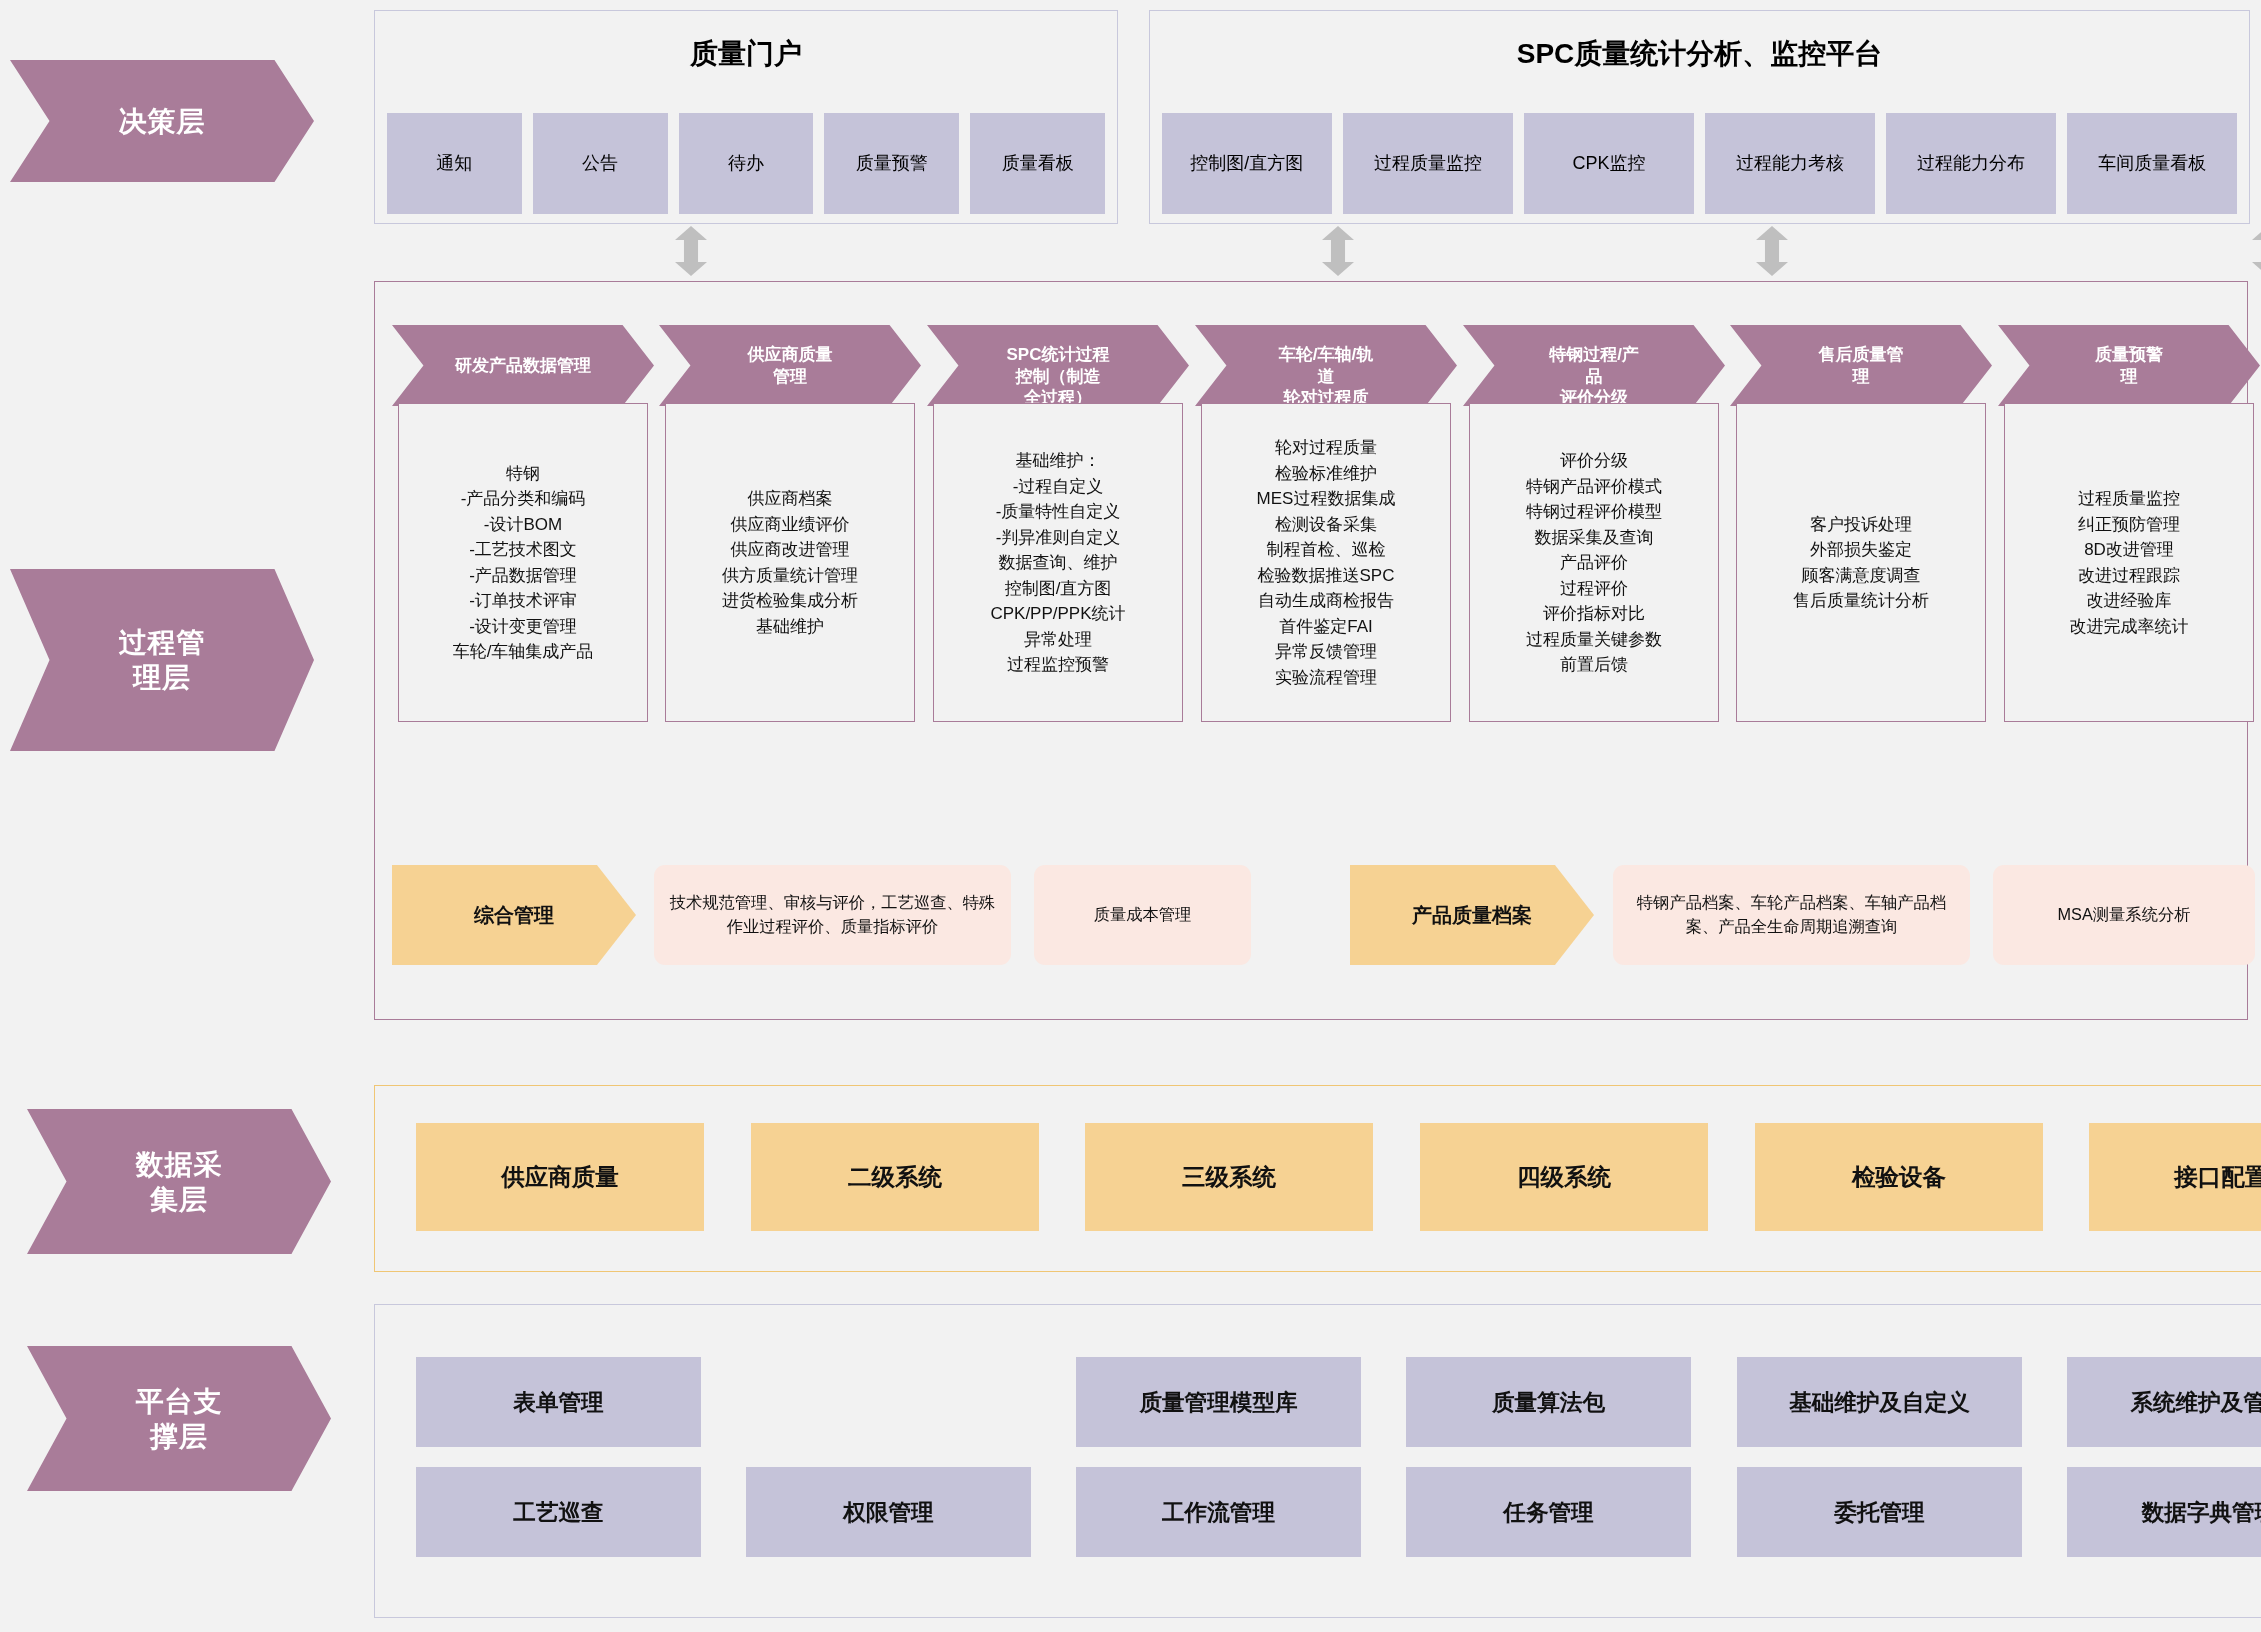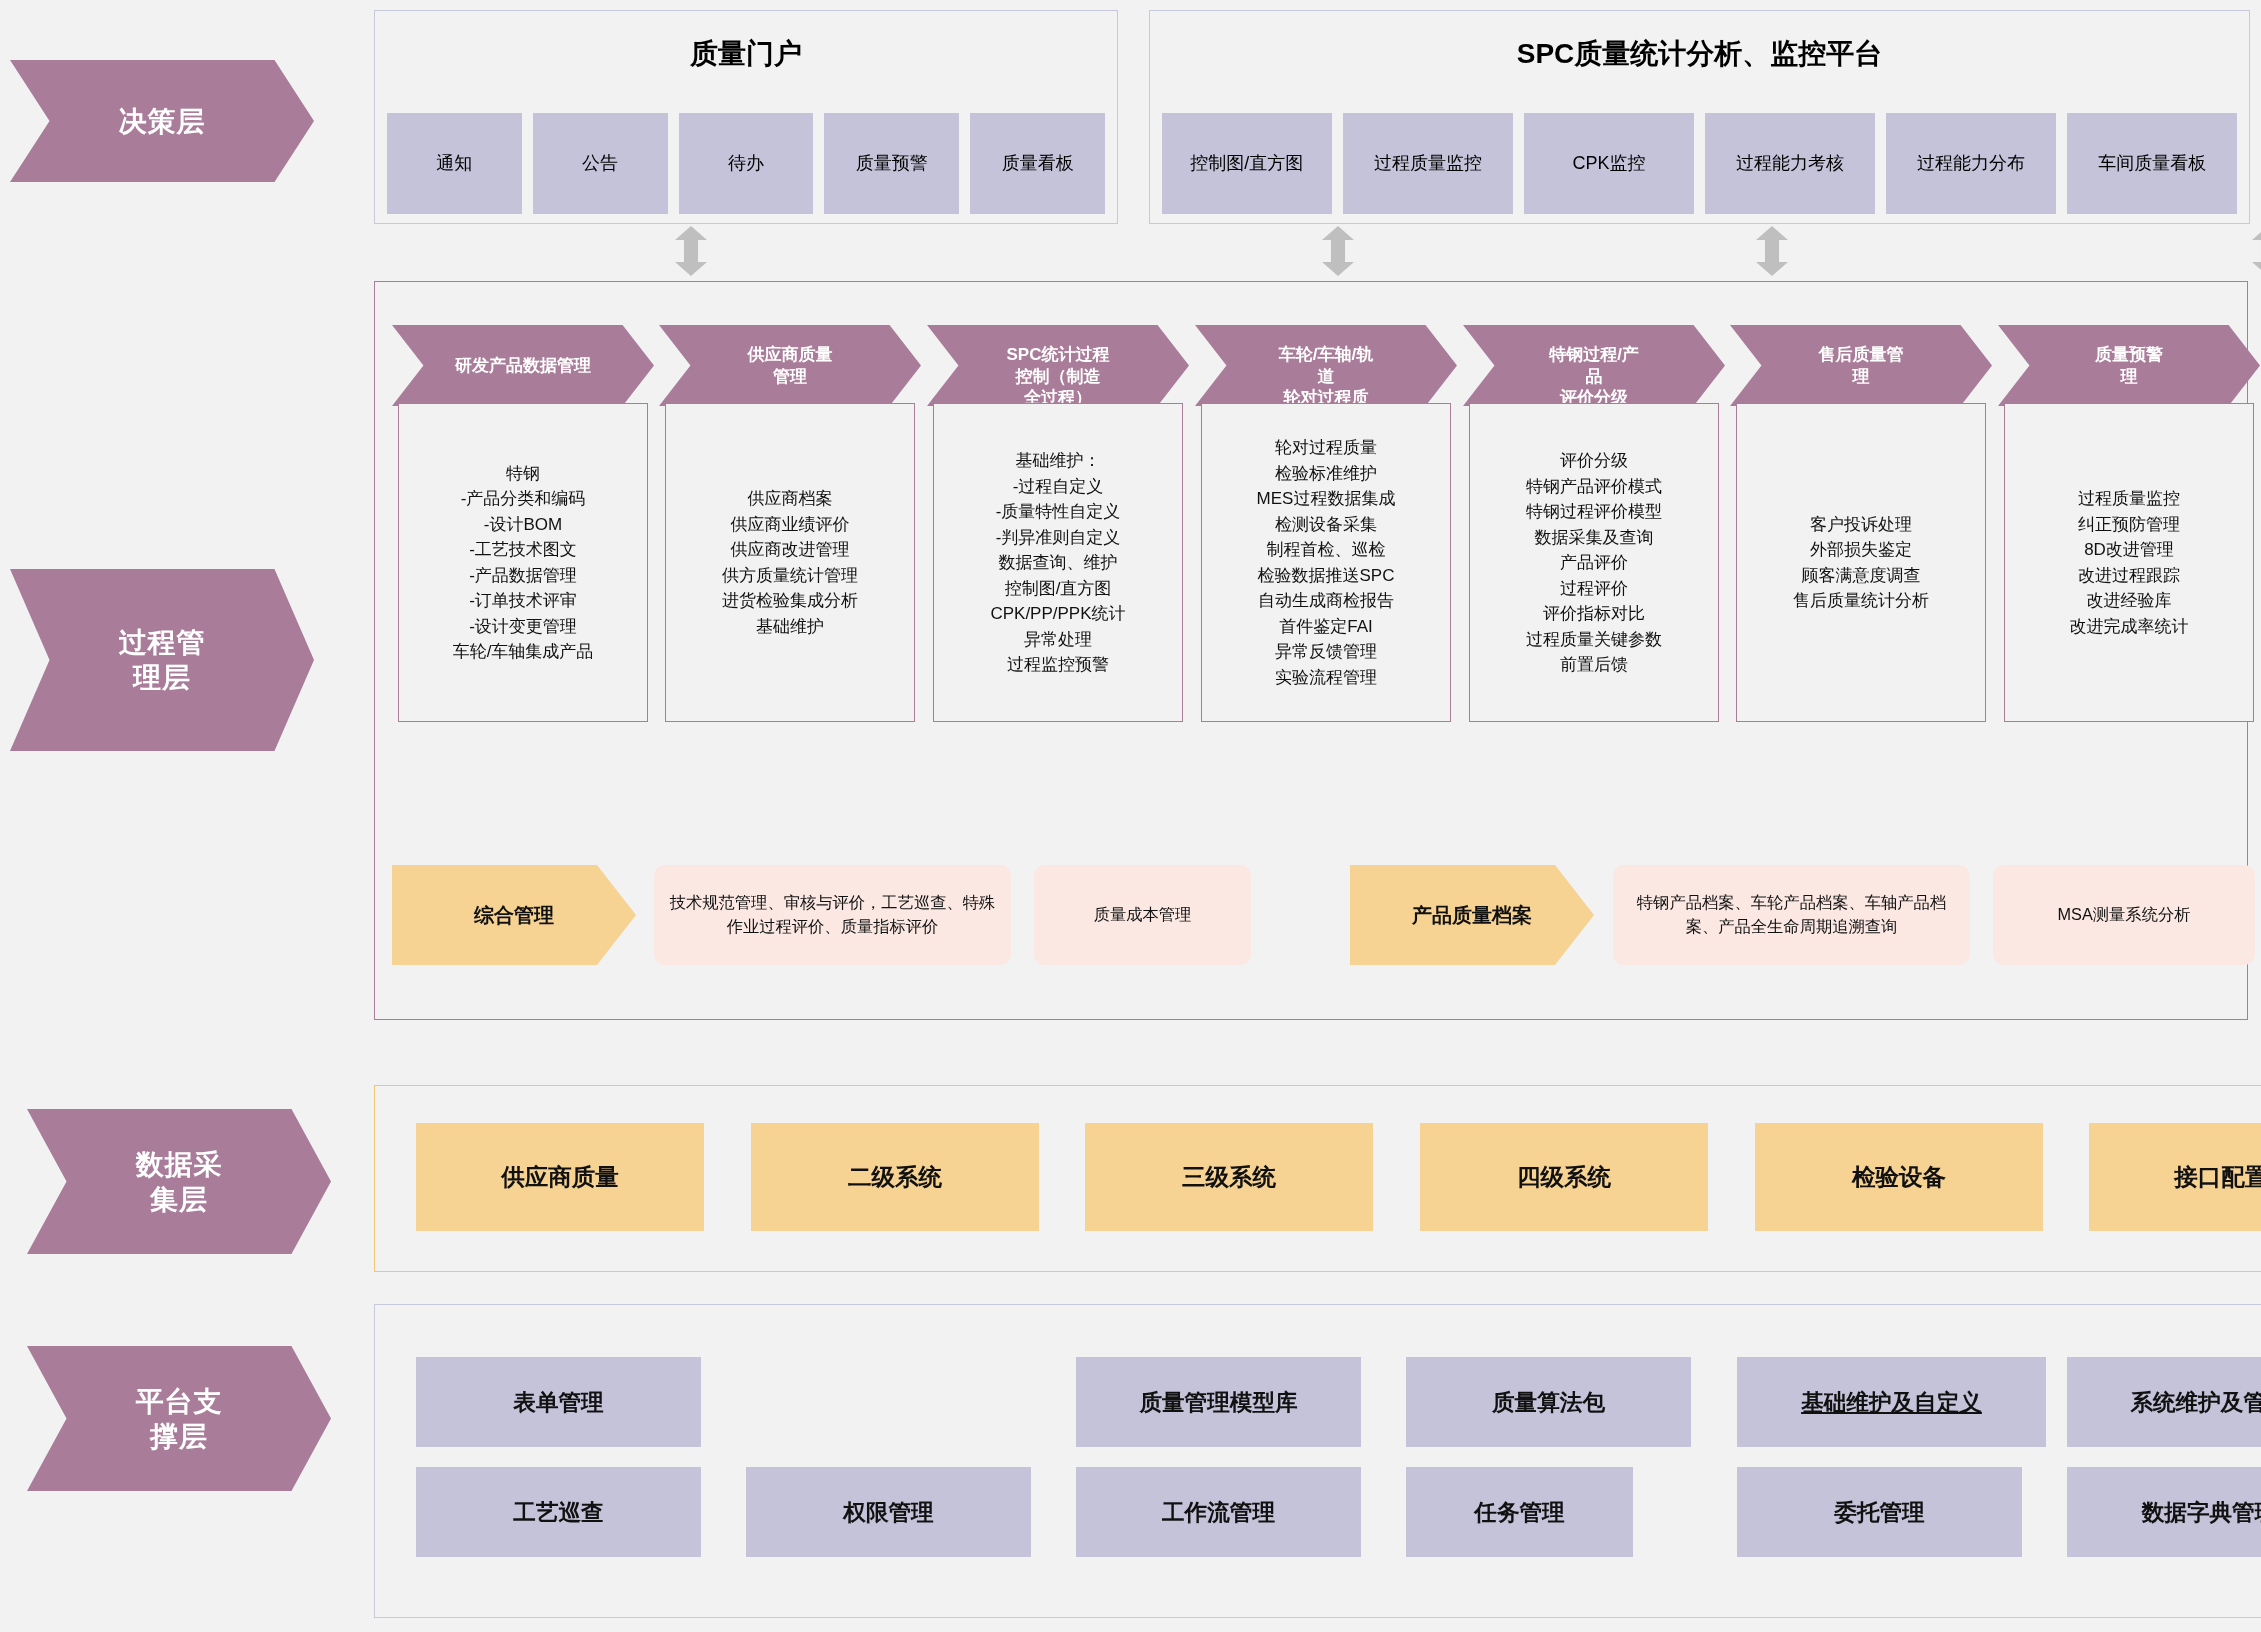--- a/index.html
+++ b/index.html
@@ -323,24 +323,24 @@
   <div class="collect-card" style="left:1085px;width:288px;">三级系统</div>
   <div class="collect-card" style="left:1420px;width:288px;">四级系统</div>
   <div class="collect-card" style="left:1755px;width:288px;">检验设备</div>
   <div class="collect-card" style="left:2089px;width:288px;">接口配置器</div>
 
   <div id="platform-frame"></div>
 
   <div class="plat-card" style="left:416px;top:1357px;width:285px;">表单管理</div>
   <div class="plat-card" style="left:1076px;top:1357px;width:285px;">质量管理模型库</div>
   <div class="plat-card" style="left:1406px;top:1357px;width:285px;">质量算法包</div>
-  <div class="plat-card" style="left:1737px;top:1357px;width:309px;text-decoration:underline;">基础维护及自定义</div>
+  <div class="plat-card" style="left:1737px;top:1357px;width:285px;">基础维护及自定义</div>
   <div class="plat-card" style="left:2067px;top:1357px;width:285px;">系统维护及管理</div>
 
   <div class="plat-card" style="left:416px;top:1467px;width:285px;">工艺巡查</div>
   <div class="plat-card" style="left:746px;top:1467px;width:285px;">权限管理</div>
   <div class="plat-card" style="left:1076px;top:1467px;width:285px;">工作流管理</div>
-  <div class="plat-card" style="left:1406px;top:1467px;width:227px;">任务管理</div>
+  <div class="plat-card" style="left:1406px;top:1467px;width:285px;">任务管理</div>
   <div class="plat-card" style="left:1737px;top:1467px;width:285px;">委托管理</div>
   <div class="plat-card" style="left:2067px;top:1467px;width:285px;">数据字典管理</div>
 
 </div>
 
 
 </body></html>

